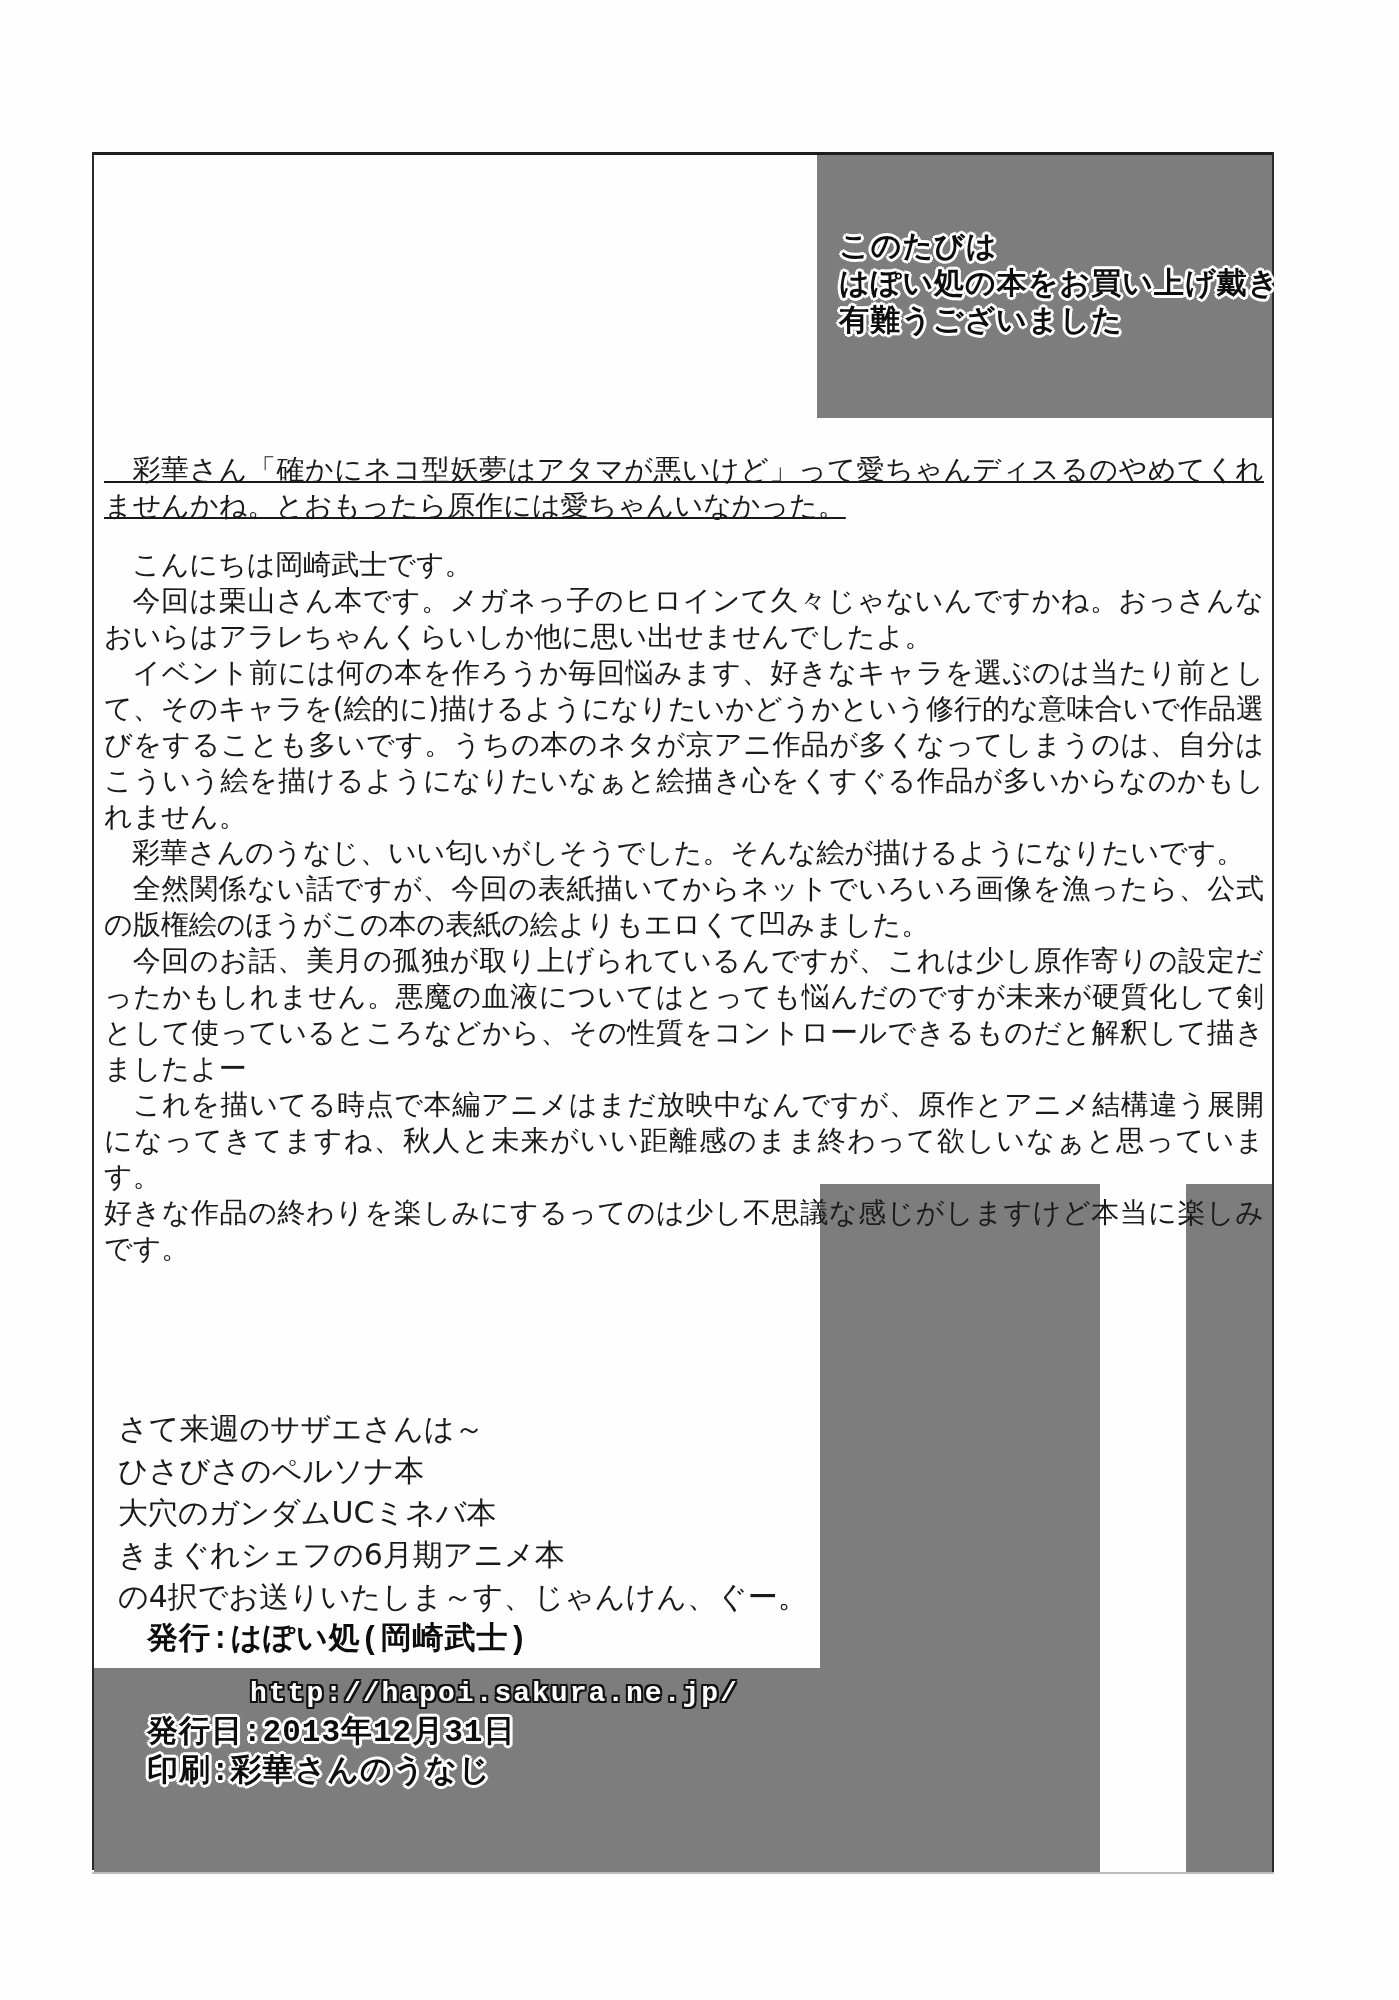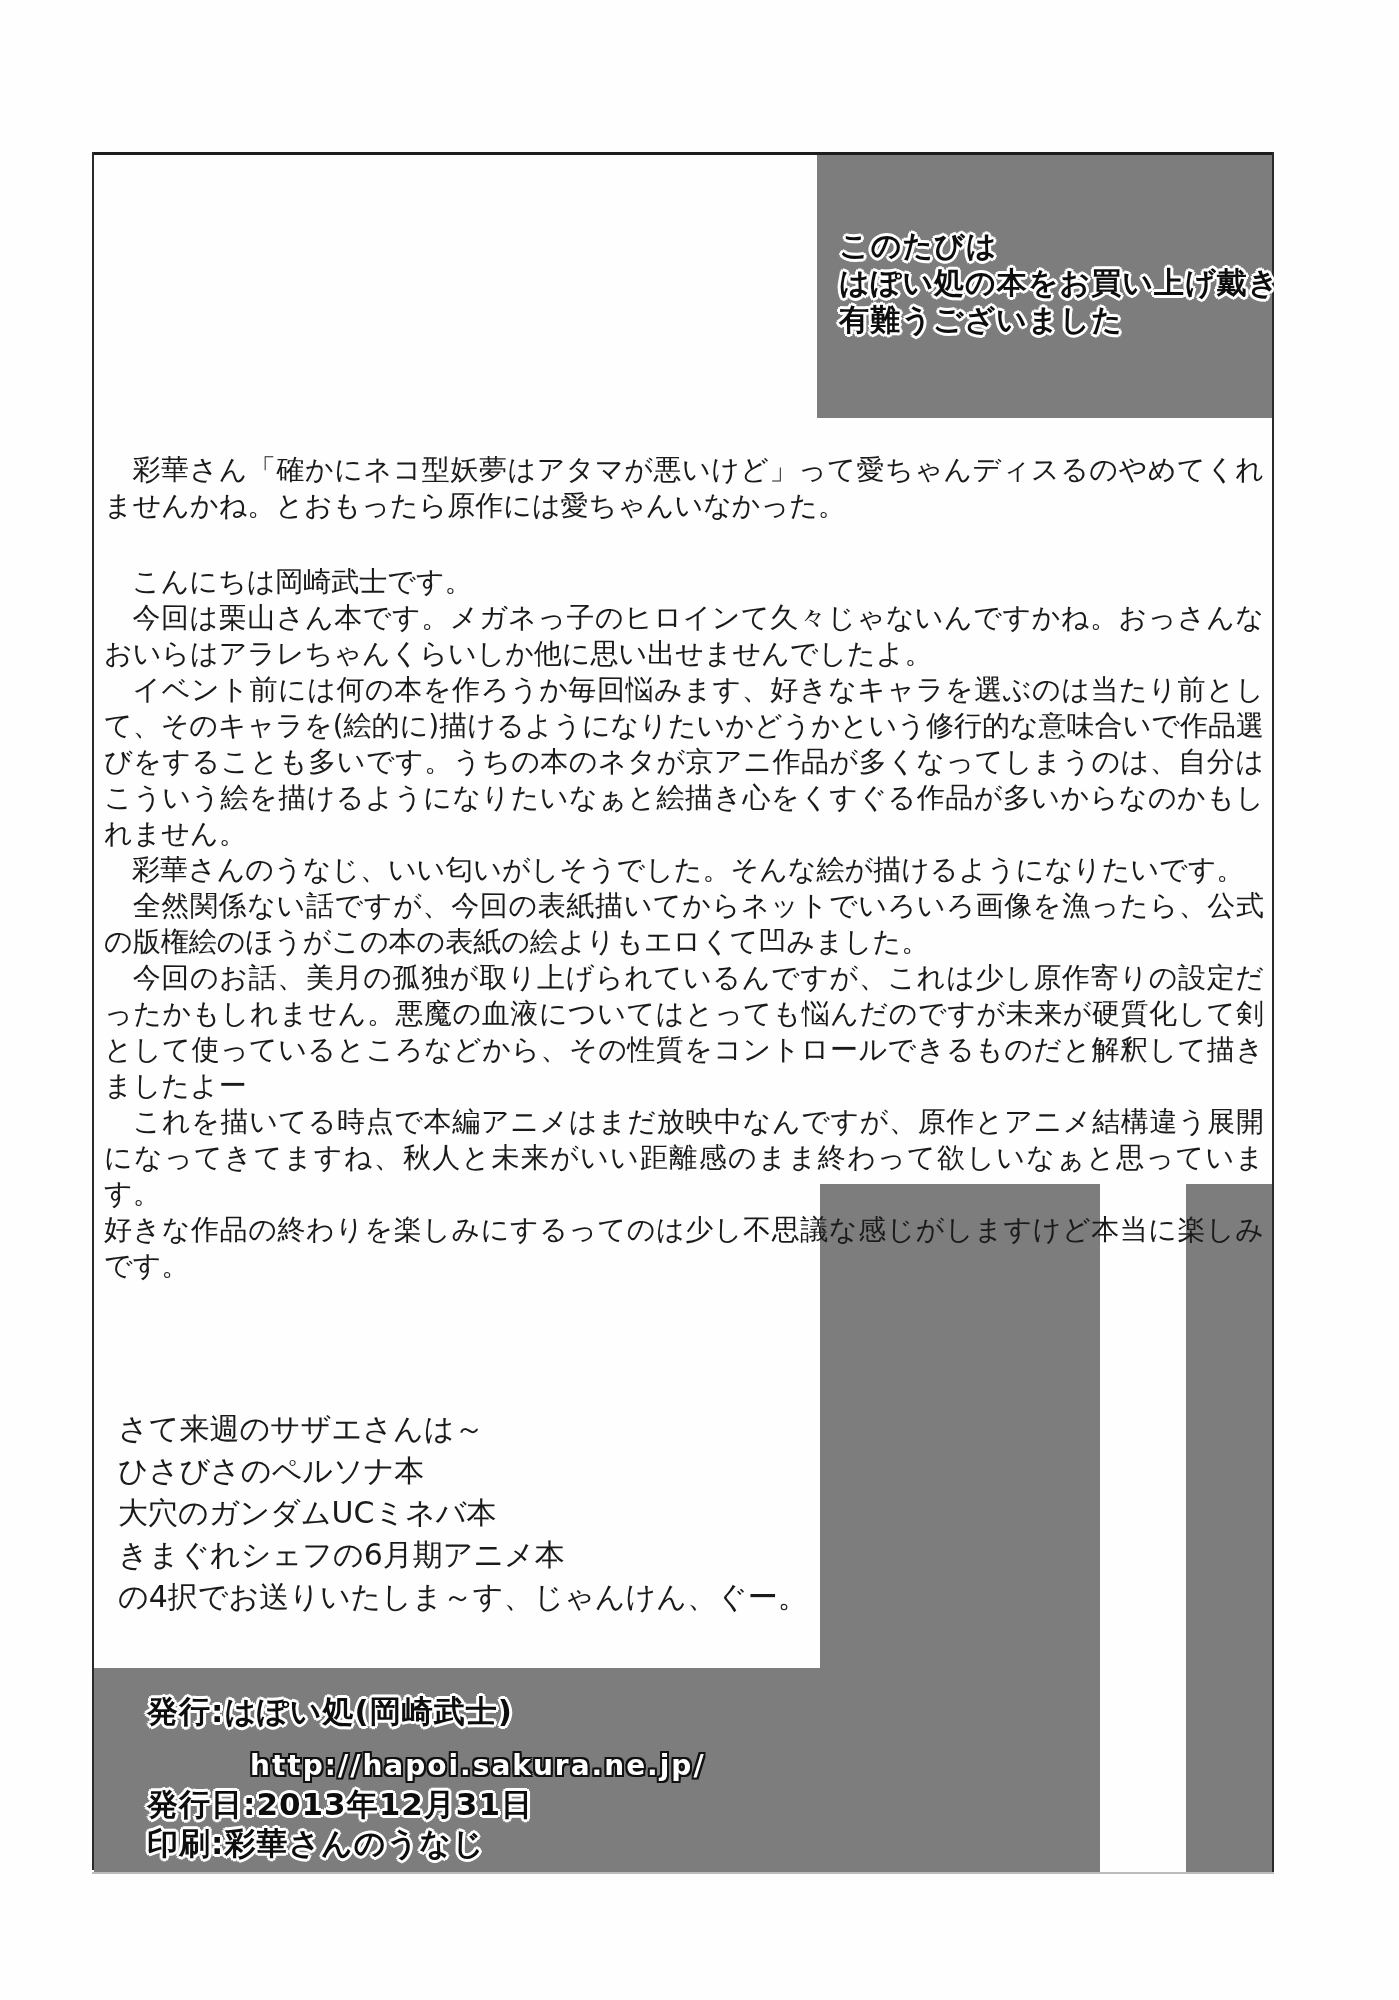--- a/index.html
+++ b/index.html
@@ -60,32 +60,32 @@
       2px 2px 0 #111111, -2px 2px 0 #111111, 2px -2px 0 #111111, -2px -2px 0 #111111;
   }
 
   
   .body-text {
     position: absolute; left: 104px; top: 452px; width: 1160px;
     font-size: 28px; line-height: 36px; color: #1a1a1a;
     text-align: justify;
   }
   .body-text .para { margin: 0; }
-  .body-text .para:first-child { margin-bottom: 40px; }
+  .body-text .para:first-child { margin-bottom: 23px; text-decoration: underline; }
 
   
   .announcement {
     position: absolute; left: 118px; top: 1408px;
     font-size: 30px; line-height: 42px; color: #1a1a1a; white-space: nowrap;
   }
 
   
   .colophon {
-    position: absolute; left: 147px; top: 1692px;
-    font-weight: bold; color: #0d0d0d; white-space: nowrap;
+    position: absolute; left: 147px; top: 1620px;
+    font-weight: bold; color: #0d0d0d; white-space: nowrap; font-family: Liberation Mono, monospace;
   }
   .colophon .pub-line   { font-size: 31px; line-height: 39px; letter-spacing: 1px; }
   .colophon .url-line   { font-size: 28px; line-height: 38px; margin-left: 103px; letter-spacing: 2px; margin-top: 16px; }
   .colophon .date-line  { font-size: 31px; line-height: 39px; letter-spacing: 1px; }
   .colophon .print-line { font-size: 31px; line-height: 39px; letter-spacing: 1px; }
 </style>
 </head>
 <body>
 
 <div class="canvas">

